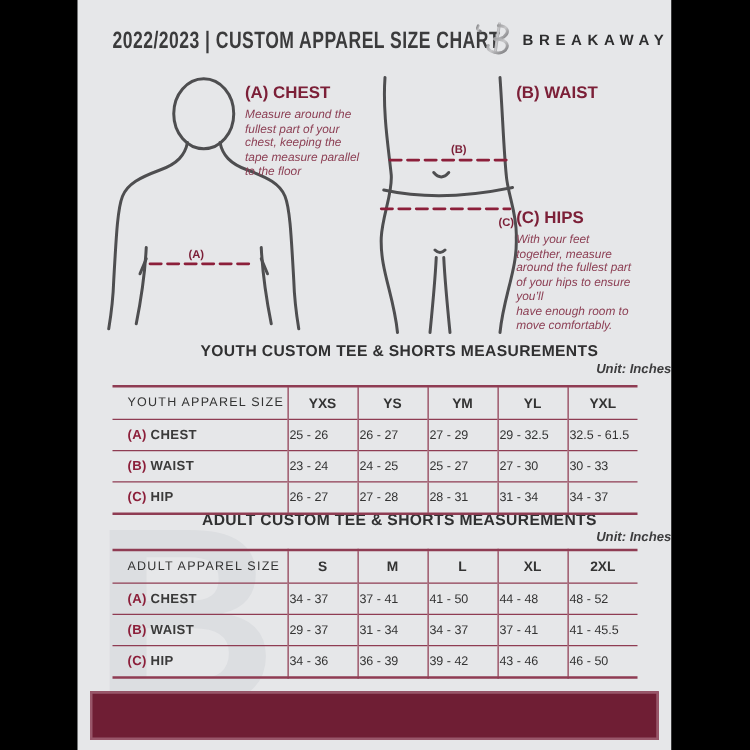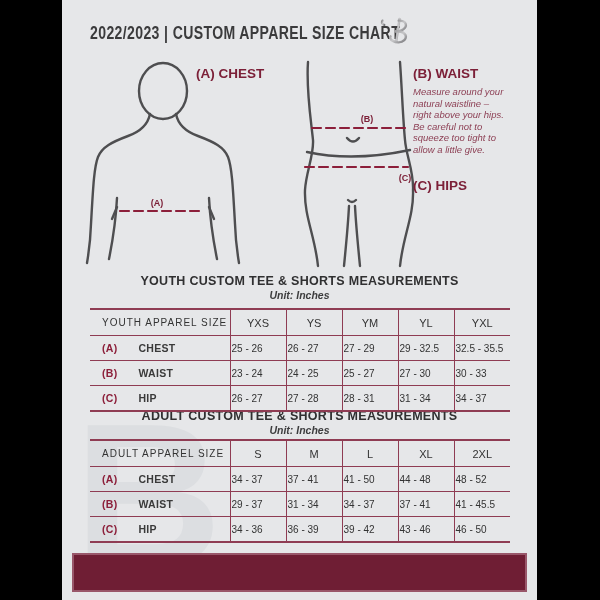--- a/index.html
+++ b/index.html
@@ -21,41 +21,41 @@
   .fig .dash{stroke:#8c1f3a;stroke-width:2.2;stroke-dasharray:9 5;}
   .fig text{font-family:"Liberation Sans",sans-serif;font-size:9px;font-weight:bold;fill:#7c2038;}
 
   
   .m-head{position:absolute;font-size:13.5px;font-weight:bold;color:#7c2038;white-space:nowrap;}
   .m-body{position:absolute;font-size:9.5px;line-height:11.5px;font-style:italic;
           color:#8d4055;white-space:pre-line;}
 
   
   .sec-title{position:absolute;width:475px;text-align:center;font-size:12.5px;
-             font-weight:bold;color:#303031;letter-spacing:.3px;}
-  .sec-unit{position:absolute;width:475px;text-align:center;font-size:10.5px;
+             font-weight:bold;color:#303031;letter-spacing:.3px;padding-left:20px;}
+  .sec-unit{position:absolute;width:475px;text-align:right;font-size:10.5px;
             font-style:italic;font-weight:bold;color:#3d3d3e;}
 
   
   .tbl-wrap{position:absolute;left:28px;width:420px;z-index:1;}
   table.size{border-collapse:collapse;table-layout:fixed;width:420px;
              border-top:2px solid #8f3c53;border-bottom:2px solid #8f3c53;}
   table.size col.c0{width:140px;}
   table.size col.cn{width:56px;}
   table.size tr{border-bottom:1.5px solid #8f3c53;}
   table.size td{border-right:1px solid #8f3c53;vertical-align:middle;
                 color:#333;background:transparent;}
   table.size td:last-child{border-right:none;}
   table.size tr.hrow td{height:23px;}
   table.size tr.drow td{height:22px;}
   .lab-head{font-size:10px;letter-spacing:1px;color:#3a3a3a;padding-left:12px;}
-  .size-head{font-size:11px;font-weight:normal;text-align:center;}
+  .size-head{font-size:11px;font-weight:bold;text-align:center;}
   .row-label{font-size:10.5px;font-weight:bold;padding-left:12px;letter-spacing:.3px;}
   .row-label .pfx{color:#8c1f3a;}
-  .row-label .nm{color:#3a3a3a;font-weight:bold;padding-left:21px;}
+  .row-label .nm{color:#3a3a3a;font-weight:bold;padding-left:3px;}
   .val{font-size:10px;text-align:left;color:#343434;}
 
   
   .watermark{position:absolute;left:12px;top:392px;font-size:205px;line-height:1;
              font-weight:bold;color:#dcdee1;z-index:0;user-select:none;}
   .footer-bar{position:absolute;left:10px;top:553px;width:451px;height:35px;
               background:#6f1e34;border:2px solid #99576a;z-index:2;}
 </style>
 </head>
 <body>
@@ -73,20 +73,21 @@
         </linearGradient>
       </defs>
       <g fill="none" stroke="url(#metal)" stroke-width="2.8" stroke-linecap="round">
         <path d="M 3,7 L 27,7"></path>
         <path d="M 3,7 Q 1,11 5,12"></path>
         <path d="M 23,5 L 19,32"></path>
         <path d="M 22,7 C 31,7 33,13 27,17.5 C 24.5,19 21.5,19.5 18.5,19.5"></path>
         <path d="M 18.5,19.5 C 28,19.5 33.5,24 28.5,30 C 25,33.5 19,33 14.5,30.5 C 12,29 11.5,27 12.5,25.5"></path>
       </g>
     </svg>
+    <div class="brand">BREAKAWAY</div>
 
     <svg class="fig" style="left:20px;top:58px;" width="170" height="208" viewBox="0 0 170 208">
       <ellipse cx="81" cy="33" rx="24" ry="28"></ellipse>
       <path d="M 68,56 C 66,66 60,73 46,78 C 30,84 20,89 16,99 C 12,109 11,131 9,166 C 8.5,181 7,193 5,205"></path>
       <path d="M 94,56 C 96,66 102,73 116,78 C 132,84 142,89 146,99 C 150,109 151,131 153,166 C 153.5,181 155,193 157,205"></path>
       <path d="M 35,140 C 34,160 31,181 27,201" stroke-width="2"></path>
       <path d="M 35,149 L 30,161" stroke-width="1.6"></path>
       <path d="M 127,140 C 128,160 131,181 135,201" stroke-width="2"></path>
       <path d="M 127,149 L 132,161" stroke-width="1.6"></path>
       <path class="dash" d="M 38,153 L 122,153"></path>
@@ -101,30 +102,36 @@
       <path d="M 53,140 Q 57,144 61,140" stroke-width="1.6"></path>
       <path d="M 54,146 C 53,166 51,186 49,206" stroke-width="1.8"></path>
       <path d="M 60,146 C 61,166 63,186 65,206" stroke-width="1.8"></path>
       <path class="dash" d="M 17,68 L 112,68"></path>
       <path class="dash" d="M 10,107 L 113,107"></path>
       <text x="72" y="62" text-anchor="middle">(B)</text>
       <text x="110" y="121" text-anchor="middle">(C)</text>
     </svg>
 
     <div class="m-head" style="left:134px;top:66px;">(A) CHEST</div>
+    <div class="m-body" style="left:134px;top:86px;width:110px;">Measure around the
+fullest part of your
+chest, keeping the
+tape measure parallel
+to the floor</div>
 
     <div class="m-head" style="left:351px;top:66px;">(B) WAIST</div>
-    <div class="m-body" style="left:351px;top:86px;width:115px;">Measure around your
-natural waistline –
-right above your hips.
-Be careful not to
-squeeze too tight to
-allow a little give.</div>
-
-    <div class="m-head" style="left:351px;top:166px;margin-top:12px;">(C) HIPS</div>
+
+    <div class="m-head" style="left:351px;top:166px;">(C) HIPS</div>
+    <div class="m-body" style="left:351px;top:186px;width:118px;">With your feet
+together, measure
+around the fullest part
+of your hips to ensure
+you’ll
+have enough room to
+move comfortably.</div>
 
     <div class="watermark">B</div>
 
     <div class="sec-title" style="top:274px;">YOUTH CUSTOM TEE &amp; SHORTS MEASUREMENTS</div>
     <div class="sec-unit" style="top:289px;">Unit: Inches</div>
     <div class="tbl-wrap" style="top:308px;">
       <table class="size">
         <colgroup>
             <col class="c0">
             <col class="cn">
@@ -141,21 +148,21 @@
           <td class="size-head">YM</td>
           <td class="size-head">YL</td>
           <td class="size-head">YXL</td>
         </tr>
         <tr class="drow">
           <td class="row-label"><span class="pfx">(A)</span><span class="nm">CHEST</span></td>
           <td class="val">25 - 26</td>
           <td class="val">26 - 27</td>
           <td class="val">27 - 29</td>
           <td class="val">29 - 32.5</td>
-          <td class="val">32.5 - 35.5</td>
+          <td class="val">32.5 - 61.5</td>
         </tr>
         <tr class="drow">
           <td class="row-label"><span class="pfx">(B)</span><span class="nm">WAIST</span></td>
           <td class="val">23 - 24</td>
           <td class="val">24 - 25</td>
           <td class="val">25 - 27</td>
           <td class="val">27 - 30</td>
           <td class="val">30 - 33</td>
         </tr>
         <tr class="drow">

